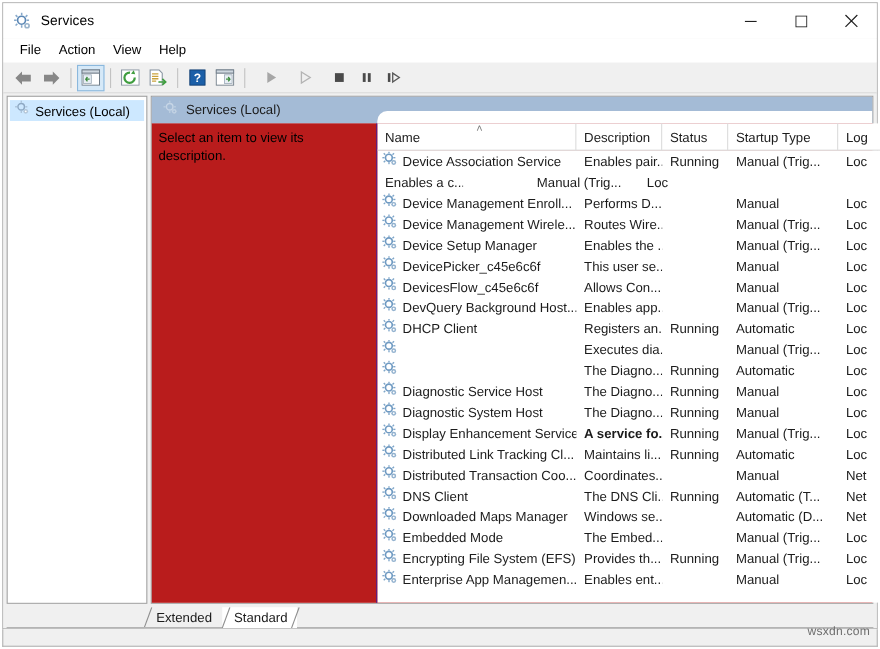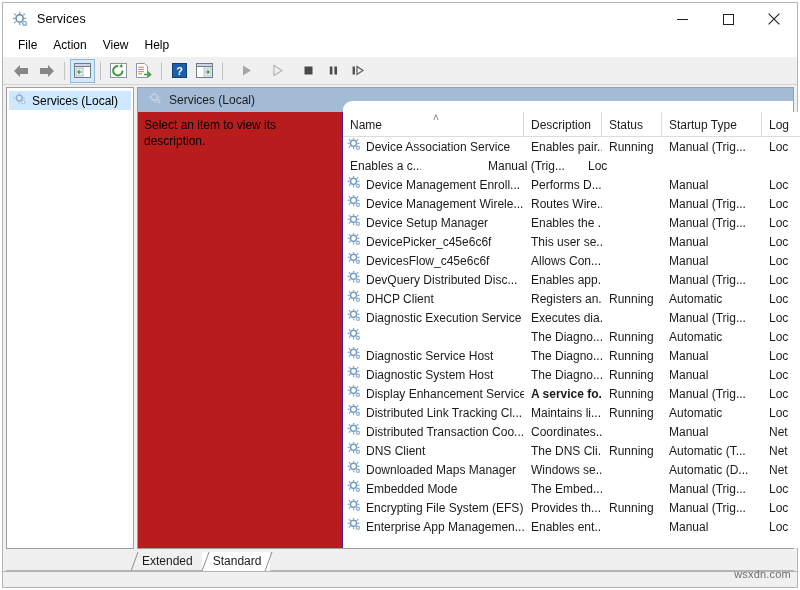--- a/index.html
+++ b/index.html
@@ -756,21 +756,21 @@
                             <rect x="0.7" y="6.5" width="2.2" height="1.4"></rect>
                             <rect x="11.9" y="6.5" width="2.2" height="1.4"></rect>
                             <rect x="2.2" y="2.2" width="1.4" height="2.2" transform="rotate(-45 2.9 3.3)"></rect>
                             <rect x="11.2" y="10.1" width="1.4" height="2.2" transform="rotate(-45 11.9 11.2)"></rect>
                             <rect x="11.2" y="2.2" width="1.4" height="2.2" transform="rotate(45 11.9 3.3)"></rect>
                             <rect x="2.2" y="10.1" width="1.4" height="2.2" transform="rotate(45 2.9 11.2)"></rect>
                           </g>
                           <circle cx="12.4" cy="12.2" r="2.5" fill="#93b2cf"></circle>
                           <circle cx="12.4" cy="12.2" r="1.0" fill="#ffffff"></circle>
                         </svg></span>
-                      <span class="nm">DevQuery Distributed Disc...</span>
+                      <span class="nm">DevQuery Background Host...</span>
                     </div>
                     <div class="cell" style="width: 78px;">Enables app...</div>
                     <div class="cell" style="width: 60px;"></div>
                     <div class="cell" style="width: 100px;">Manual (Trig...</div>
                     <div class="cell" style="width: 40px;">Loc</div>
                   </div>
                   <div class="row">
                     <div class="cell name" style="width: 181px;">
                       <span><svg class="svc-ico" viewBox="0 0 17 17">
                           <g fill="none" stroke="#6f9ac2" stroke-width="1.7">
@@ -808,21 +808,20 @@
                             <rect x="0.7" y="6.5" width="2.2" height="1.4"></rect>
                             <rect x="11.9" y="6.5" width="2.2" height="1.4"></rect>
                             <rect x="2.2" y="2.2" width="1.4" height="2.2" transform="rotate(-45 2.9 3.3)"></rect>
                             <rect x="11.2" y="10.1" width="1.4" height="2.2" transform="rotate(-45 11.9 11.2)"></rect>
                             <rect x="11.2" y="2.2" width="1.4" height="2.2" transform="rotate(45 11.9 3.3)"></rect>
                             <rect x="2.2" y="10.1" width="1.4" height="2.2" transform="rotate(45 2.9 11.2)"></rect>
                           </g>
                           <circle cx="12.4" cy="12.2" r="2.5" fill="#93b2cf"></circle>
                           <circle cx="12.4" cy="12.2" r="1.0" fill="#ffffff"></circle>
                         </svg></span>
-                      <span class="nm">Diagnostic Execution Service</span>
                     </div>
                     <div class="cell" style="width: 78px;">Executes dia...</div>
                     <div class="cell" style="width: 60px;"></div>
                     <div class="cell" style="width: 100px;">Manual (Trig...</div>
                     <div class="cell" style="width: 40px;">Loc</div>
                   </div>
                   <div class="row">
                     <div class="cell name" style="width: 181px;">
                       <span><svg class="svc-ico" viewBox="0 0 17 17">
                           <g fill="none" stroke="#6f9ac2" stroke-width="1.7">

